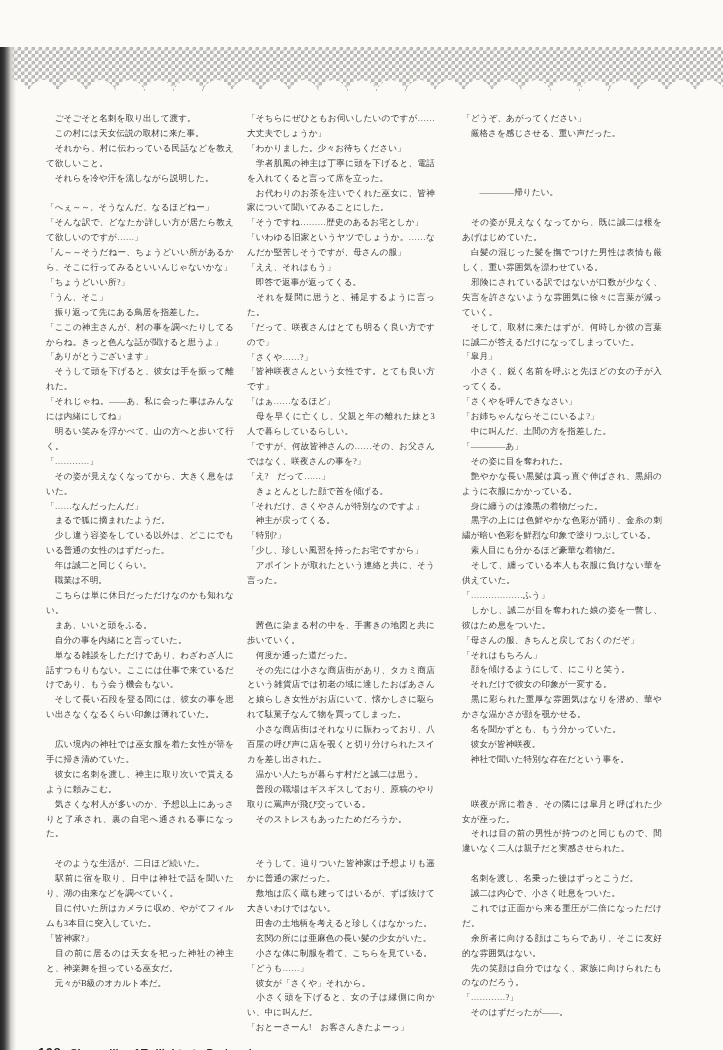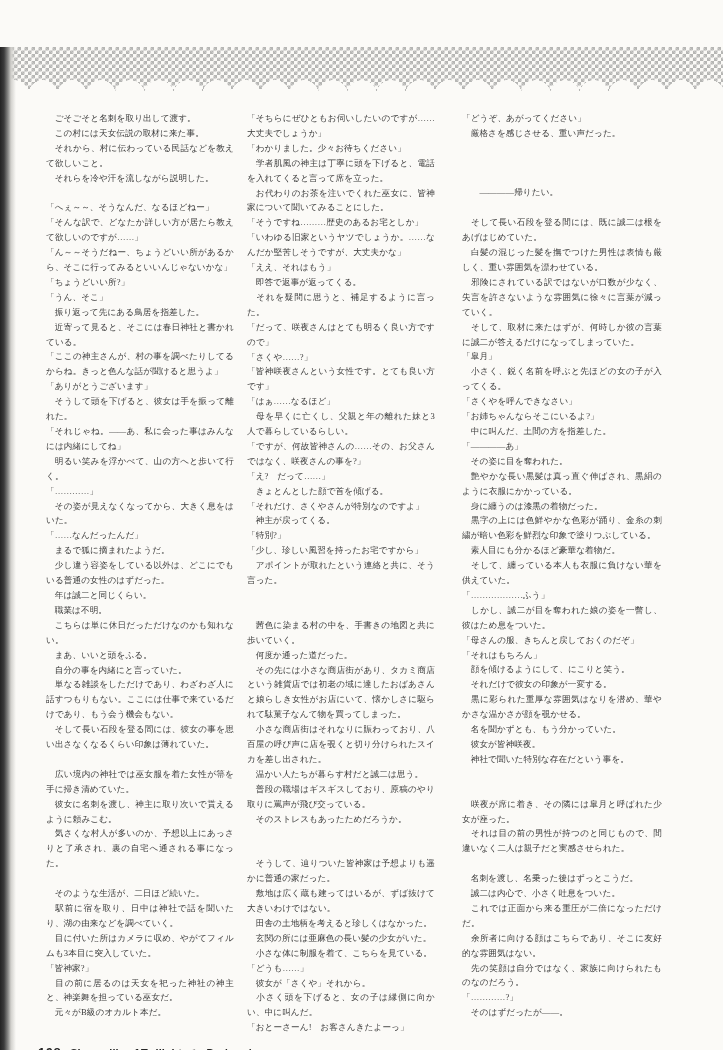--- a/index.html
+++ b/index.html
@@ -78,21 +78,20 @@
       <p class="para">　この村には天女伝説の取材に来た事。</p>
       <p class="para">　それから、村に伝わっている民話などを教えて欲しいこと。</p>
       <p class="para">　それらを冷や汗を流しながら説明した。</p>
       <p class="para blank"></p>
       <p class="para">「へぇ～～、そうなんだ、なるほどねー」</p>
       <p class="para">「そんな訳で、どなたか詳しい方が居たら教えて欲しいのですが……」</p>
       <p class="para">「ん～～そうだねー、ちょうどいい所があるから、そこに行ってみるといいんじゃないかな」</p>
       <p class="para">「ちょうどいい所?」</p>
       <p class="para">「うん、そこ」</p>
       <p class="para">　振り返って先にある鳥居を指差した。</p>
-      <p class="para">　近寄って見ると、そこには春日神社と書かれている。</p>
       <p class="para">「ここの神主さんが、村の事を調べたりしてるからね。きっと色んな話が聞けると思うよ」</p>
       <p class="para">「ありがとうございます」</p>
       <p class="para">　そうして頭を下げると、彼女は手を振って離れた。</p>
       <p class="para">「それじゃね。――あ、私に会った事はみんなには内緒にしてね」</p>
       <p class="para">　明るい笑みを浮かべて、山の方へと歩いて行く。</p>
       <p class="para">「…………」</p>
       <p class="para">　その姿が見えなくなってから、大きく息をはいた。</p>
       <p class="para">「……なんだったんだ」</p>
       <p class="para">　まるで狐に摘まれたようだ。</p>
       <p class="para">　少し違う容姿をしている以外は、どこにでもいる普通の女性のはずだった。</p>
@@ -114,21 +113,21 @@
       <p class="para">「皆神家?」</p>
       <p class="para">　目の前に居るのは天女を祀った神社の神主と、神楽舞を担っている巫女だ。</p>
       <p class="para">　元々がB級のオカルト本だ。</p>
     </div>
   <div class="col col-middle">
       <p class="para">「そちらにぜひともお伺いしたいのですが……大丈夫でしょうか」</p>
       <p class="para">「わかりました。少々お待ちください」</p>
       <p class="para">　学者肌風の神主は丁寧に頭を下げると、電話を入れてくると言って席を立った。</p>
       <p class="para">　お代わりのお茶を注いでくれた巫女に、皆神家について聞いてみることにした。</p>
       <p class="para">「そうですね………歴史のあるお宅としか」</p>
-      <p class="para">「いわゆる旧家というヤツでしょうか。……なんだか堅苦しそうですが、大丈夫かな」</p>
+      <p class="para">「いわゆる旧家というヤツでしょうか。……なんだか堅苦しそうですが、母さんの服」</p>
       <p class="para">「ええ、それはもう」</p>
       <p class="para">　即答で返事が返ってくる。</p>
       <p class="para">　それを疑問に思うと、補足するように言った。</p>
       <p class="para">「だって、咲夜さんはとても明るく良い方ですので」</p>
       <p class="para">「さくや……?」</p>
       <p class="para">「皆神咲夜さんという女性です。とても良い方です」</p>
       <p class="para">「はぁ……なるほど」</p>
       <p class="para">　母を早くに亡くし、父親と年の離れた妹と3人で暮らしているらしい。</p>
       <p class="para">「ですが、何故皆神さんの……その、お父さんではなく、咲夜さんの事を?」</p>
       <p class="para">「え?　だって……」</p>
@@ -160,21 +159,21 @@
       <p class="para">「おとーさーん!　お客さんきたよーっ」</p>
     </div>
   <div class="col col-right">
       <p class="para">「どうぞ、あがってください」</p>
       <p class="para">　厳格さを感じさせる、重い声だった。</p>
       <p class="para blank"></p>
       <p class="para blank"></p>
       <p class="para blank"></p>
       <p class="para">　　――――帰りたい。</p>
       <p class="para blank"></p>
-      <p class="para">　そして長い石段を登る間には、既に誠二は根をあげはじめていた。</p>
+      <p class="para">　その姿が見えなくなってから、既に誠二は根をあげはじめていた。</p>
       <p class="para">　白髪の混じった髪を撫でつけた男性は表情も厳しく、重い雰囲気を漂わせている。</p>
       <p class="para">　邪険にされている訳ではないが口数が少なく、失言を許さないような雰囲気に徐々に言葉が減っていく。</p>
       <p class="para">　そして、取材に来たはずが、何時しか彼の言葉に誠二が答えるだけになってしまっていた。</p>
       <p class="para">「皐月」</p>
       <p class="para">　小さく、鋭く名前を呼ぶと先ほどの女の子が入ってくる。</p>
       <p class="para">「さくやを呼んできなさい」</p>
       <p class="para">「お姉ちゃんならそこにいるよ?」</p>
       <p class="para">　中に叫んだ、土間の方を指差した。</p>
       <p class="para">「――――あ」</p>
       <p class="para">　その姿に目を奪われた。</p>

